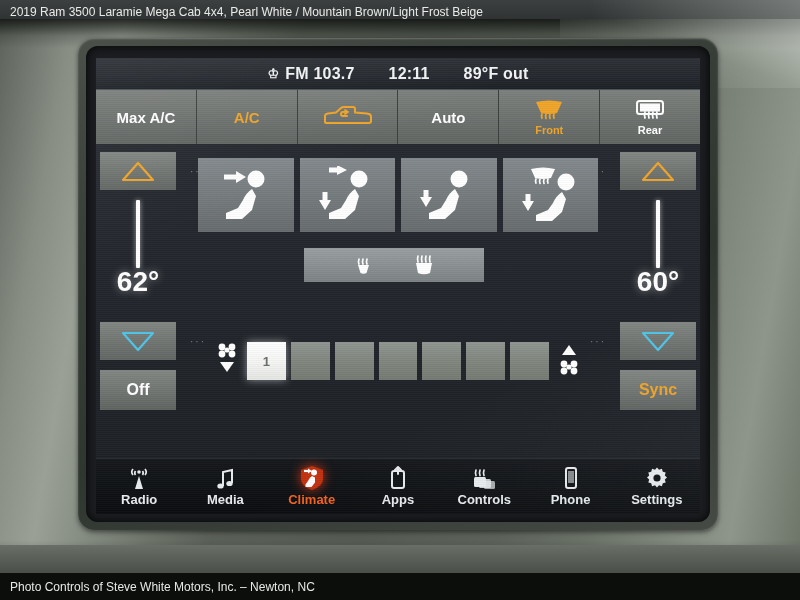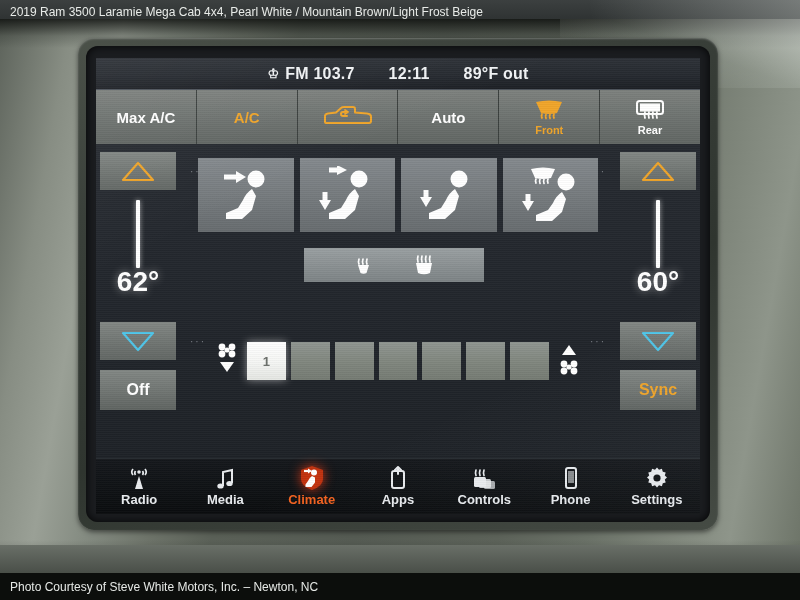--- a/index.html
+++ b/index.html
@@ -687,16 +687,16 @@
 
   </div>
 
   <div class="topcaption">
     <span>2019 Ram 3500 Laramie Mega Cab 4x4,  Pearl White / Mountain Brown/Light Frost Beige</span>
     <div class="topcaption-sheen"></div>
   </div>
 
 
   <div class="botcaption">
-    <span>Photo Courtesy of Steve White Motors, Inc. – Newton, NC</span>
+    <span>Photo Controls of Steve White Motors, Inc. – Newton, NC</span>
   </div>
 
 </div>
 
 </body></html>

